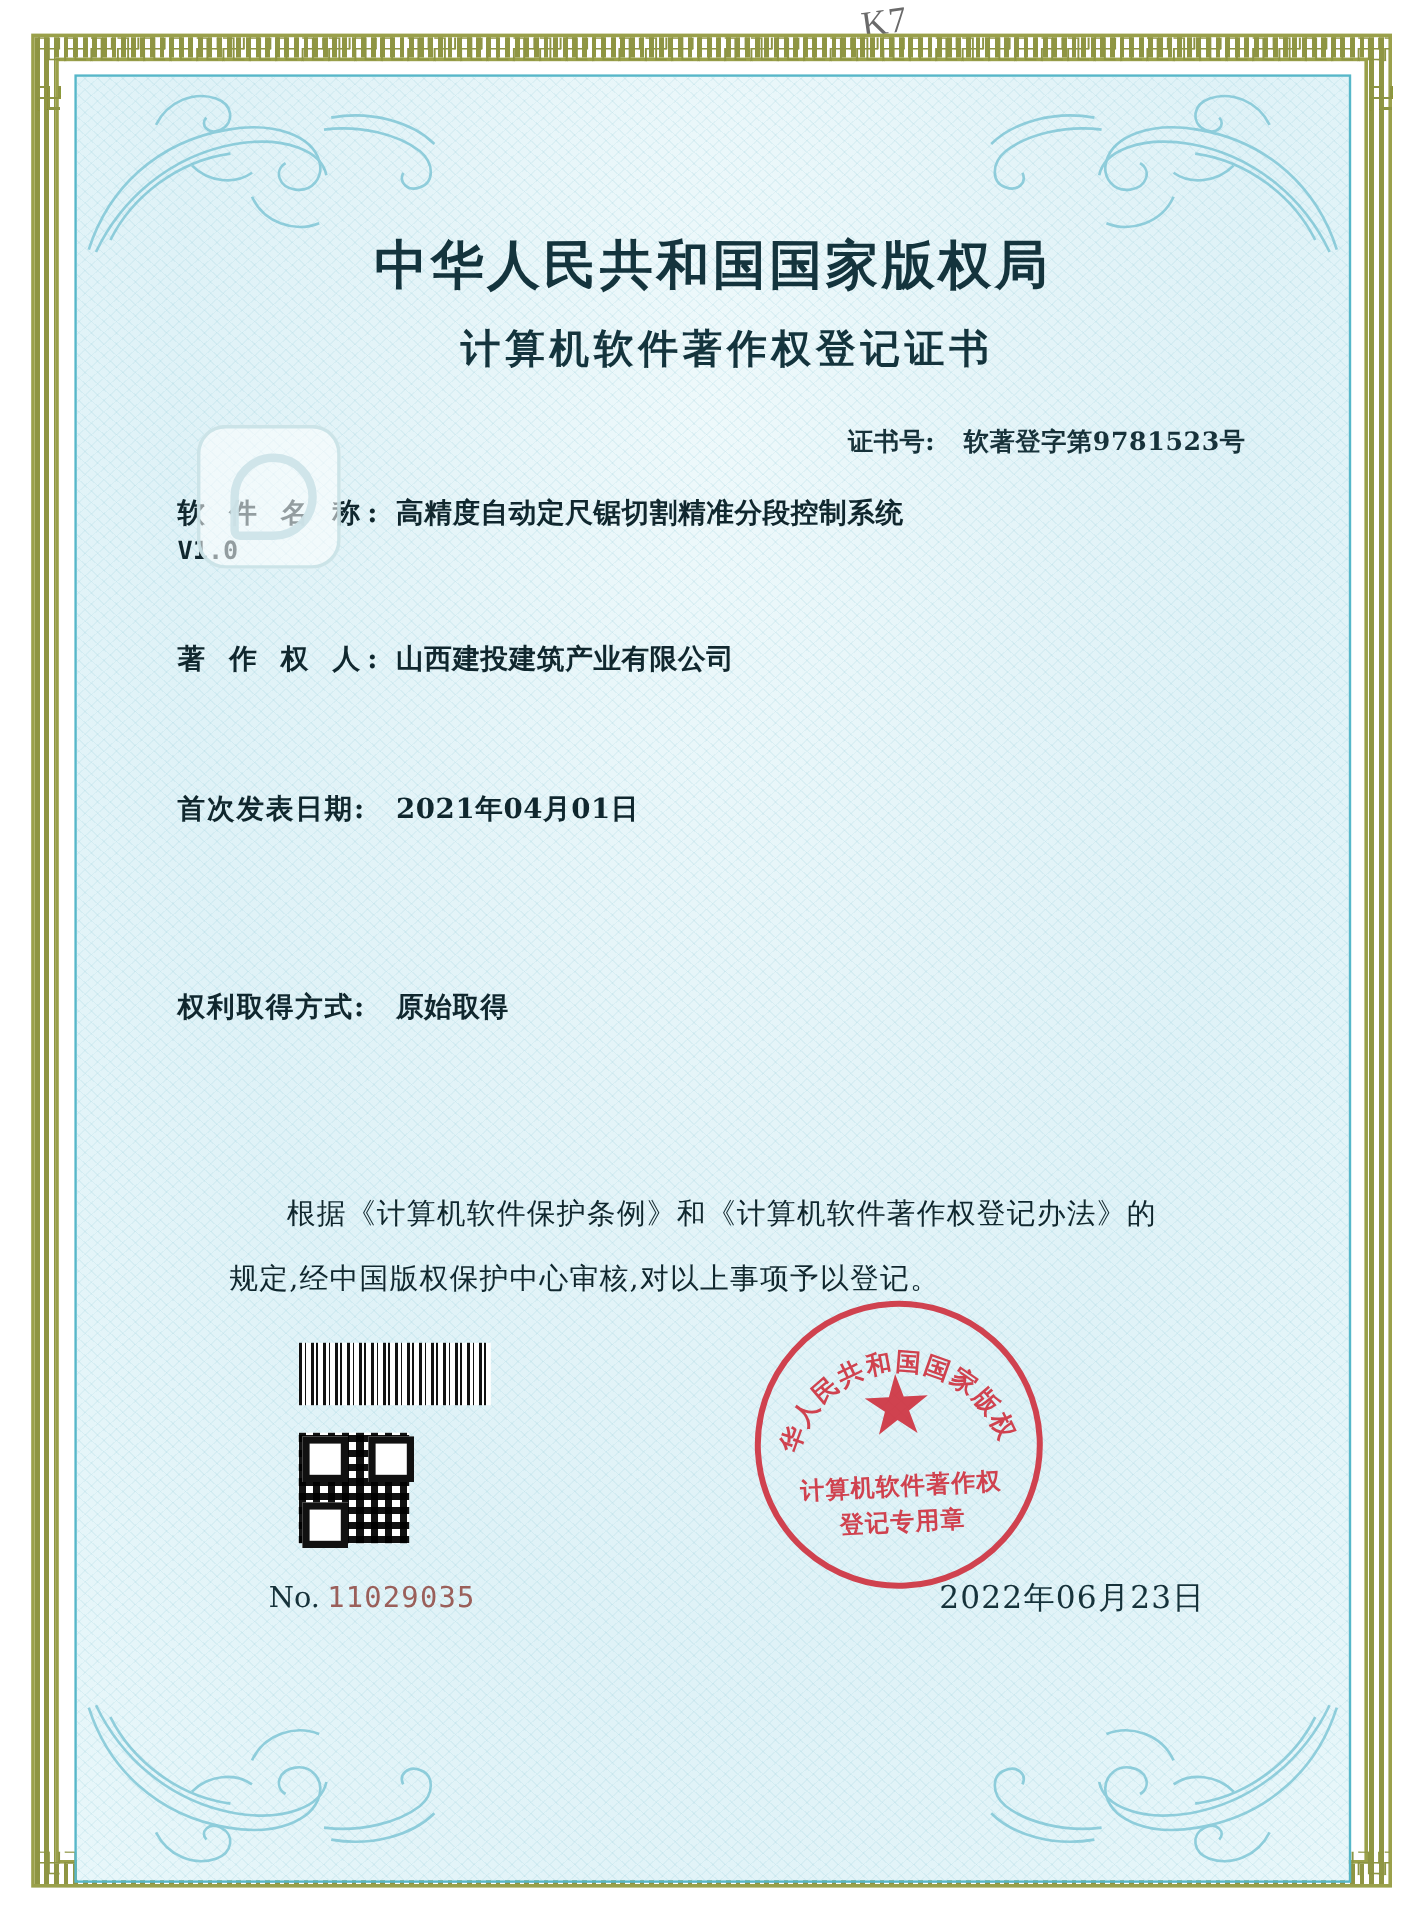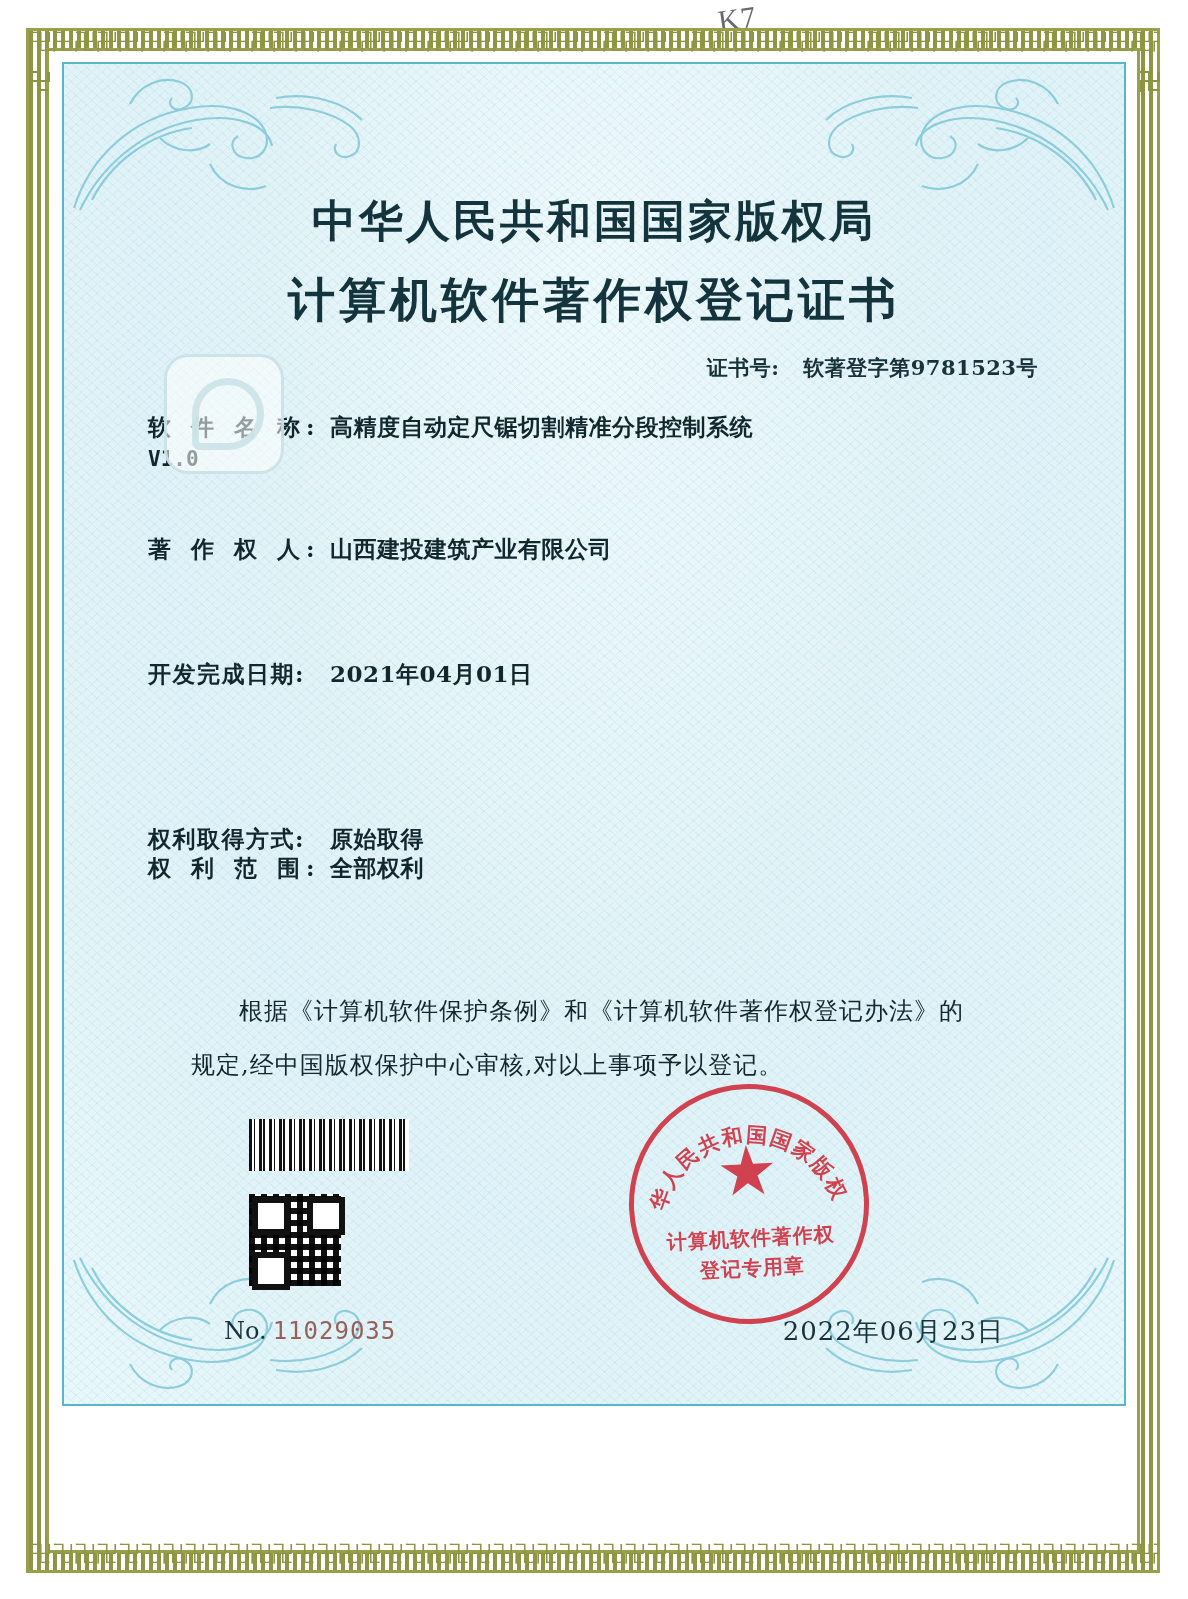--- a/index.html
+++ b/index.html
@@ -77,21 +77,21 @@
   .key-bottom { left: 30px;  top: 1543px; width: 1128px; height: 24px; }
   .key-left   { left: 27px;  top: 54px;  width: 24px; height: 1492px; writing-mode: vertical-rl; }
   .key-right  { left: 1137px; top: 54px; width: 24px; height: 1492px; writing-mode: vertical-rl; }
 
   
   .teal-panel {
     position: absolute;
     left: 62px;
     top: 62px;
     width: 1064px;
-    height: 1344px;
+    height: 1507px;
     background:
       radial-gradient(ellipse at 50% 18%, #eef9fb 0%, #e4f4f8 35%, #dff2f7 60%, #e8f7fa 100%);
     border: 2px solid #57b7c9;
     box-sizing: border-box;
     overflow: hidden;
     text-decoration: underline;
   }
   
   .teal-panel::before {
     content: "";
@@ -131,26 +131,26 @@
     text-align: center;
     font-family: "DejaVu Serif", "Liberation Serif", serif;
     font-weight: bold;
     font-size: 44px;
     letter-spacing: 3px;
     color: #14343d;
   }
   .doc-title {
     position: absolute;
     top: 205px;
-    left: 0;
+    left: 12px;
     width: 100%;
     text-align: center;
     font-family: "DejaVu Serif", "Liberation Serif", serif;
     font-weight: bold;
-    font-size: 47px;
+    font-size: 33px;
     letter-spacing: 4px;
     color: #14343d;
   }
 
   .cert-no {
     position: absolute;
     top: 290px;
     right: 86px;
     font-size: 21px;
     color: #17323a;
@@ -418,31 +418,28 @@
       <div class="field f-software">
         <span class="lbl">软 件 名 称:</span><span class="val">高精度自动定尺锯切割精准分段控制系统</span>
         <span class="val2">V1.0</span>
       </div>
 
       <div class="field f-owner">
         <span class="lbl">著 作 权 人:</span><span class="val">山西建投建筑产业有限公司</span>
       </div>
 
       <div class="field f-devdate">
-        <span class="lbl tight">开发完成日期:</span><span class="val">2021年04月01日</span>
+        <span class="lbl tight">首次发表日期:</span><span class="val">2021年04月01日</span>
       </div>
 
 
       <div class="field f-rightway">
         <span class="lbl tight">权利取得方式:</span><span class="val">原始取得</span>
       </div>
 
-      <div class="field f-scope">
-        <span class="lbl">权 利 范 围:</span><span class="val">全部权利</span>
-      </div>
 
 
       <div class="statement">
         <span class="indent">根据《计算机软件保护条例》和《计算机软件著作权登记办法》的</span>
         <span>规定,经中国版权保护中心审核,对以上事项予以登记。</span>
       </div>
 
       <div class="barcode"></div>
       <div class="qrcode"></div>
       <div class="qr-dot qr-tl"></div>

